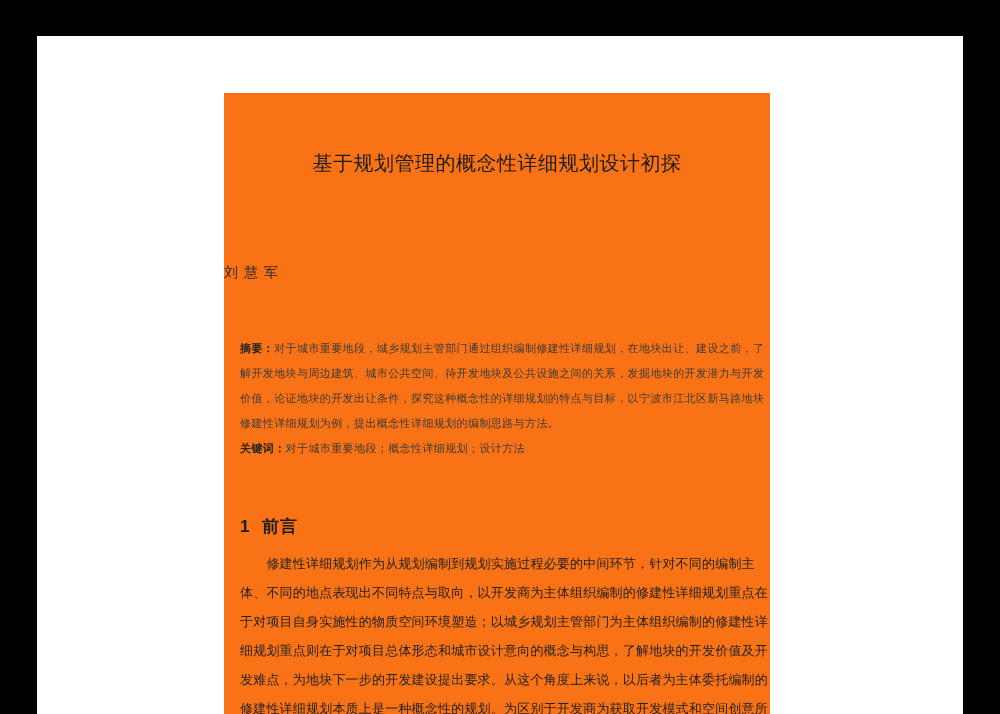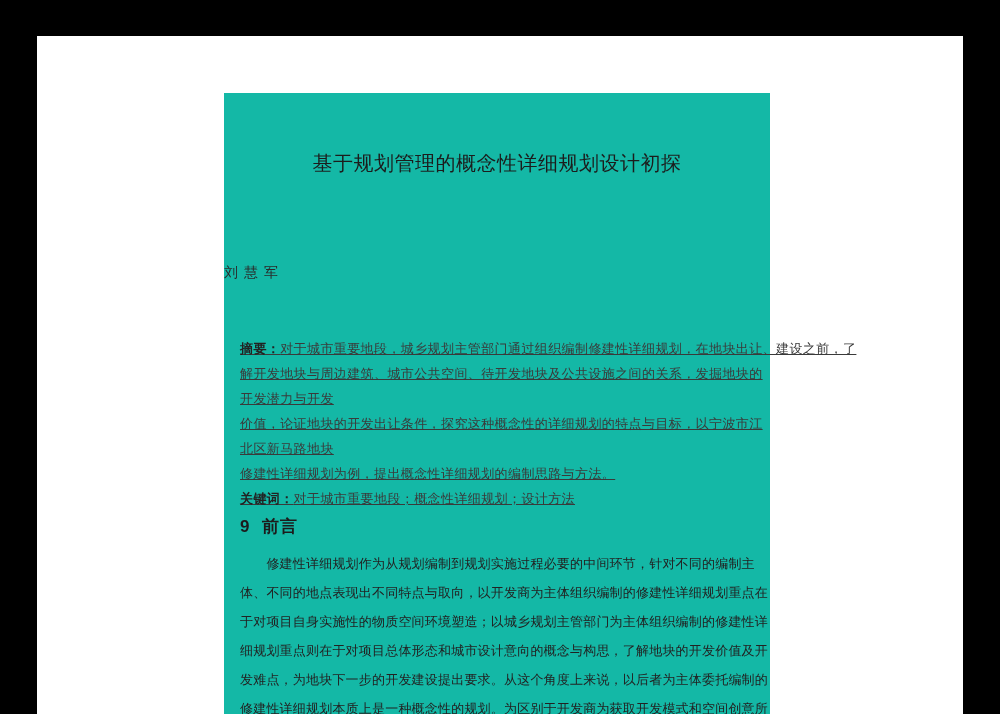--- a/index.html
+++ b/index.html
@@ -24,21 +24,21 @@
     height: 678px;
     background: #ffffff;
   }
   
   .scan {
     position: absolute;
     left: 187px;  
     top: 57px;    
     width: 546px;
     height: 621px;
-    background: #14b8a6;
+    background: #f97316;
   }
   .doc-title {
     position: absolute;
     top: 55px;
     left: 0;
     width: 100%;
     text-align: center;
     font-family: "Liberation Sans", sans-serif;
     font-size: 20px;
     line-height: 30px;
@@ -56,25 +56,24 @@
     line-height: 22px;
     color: #2a2a2a;
     letter-spacing: 6px;
     white-space: nowrap;
   }
   .abstract {
     position: absolute;
     top: 243px;
     left: 16px;
     width: 528px;
-    font-size: 13px;
+    font-size: 11px;
     line-height: 25px;
     color: #3a3a3a;
     letter-spacing: 0.4px;
-    text-decoration: underline;
   }
   .abstract .line,
   .abstract .keywords-line {
     white-space: nowrap;
   }
   .abstract .multiline {
     white-space: pre-line;
   }
   .abstract .label,
   .keywords-line .label {
@@ -121,21 +120,21 @@
           <span class="label">摘要：</span><span>对于城市重要地段，城乡规划主管部门通过组织编制修建性详细规划，在地块出让、建设之前，了</span>
         </div>
         <div class="multiline">解开发地块与周边建筑、城市公共空间、待开发地块及公共设施之间的关系，发掘地块的开发潜力与开发
 价值，论证地块的开发出让条件，探究这种概念性的详细规划的特点与目标，以宁波市江北区新马路地块
 修建性详细规划为例，提出概念性详细规划的编制思路与方法。</div>
         <div class="keywords-line">
           <span class="label">关键词：</span><span>对于城市重要地段；概念性详细规划；设计方法</span>
         </div>
       </div>
 
-      <div class="section-heading">9  前言</div>
+      <div class="section-heading">1  前言</div>
 
       <div class="body-text">　　修建性详细规划作为从规划编制到规划实施过程必要的中间环节，针对不同的编制主
 体、不同的地点表现出不同特点与取向，以开发商为主体组织编制的修建性详细规划重点在
 于对项目自身实施性的物质空间环境塑造；以城乡规划主管部门为主体组织编制的修建性详
 细规划重点则在于对项目总体形态和城市设计意向的概念与构思，了解地块的开发价值及开
 发难点，为地块下一步的开发建设提出要求。从这个角度上来说，以后者为主体委托编制的
 修建性详细规划本质上是一种概念性的规划。为区别于开发商为获取开发模式和空间创意所</div>
 
     </div>
   </div>

